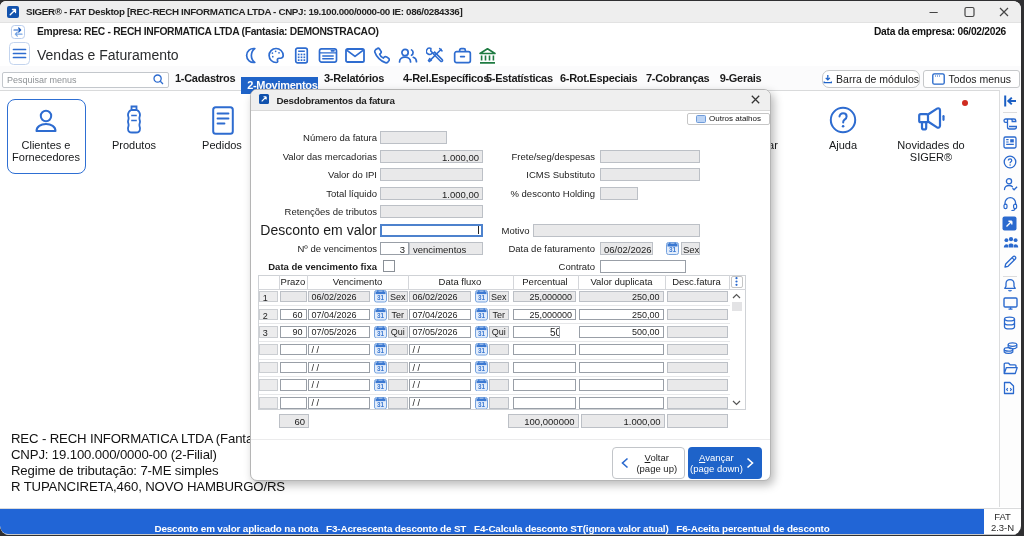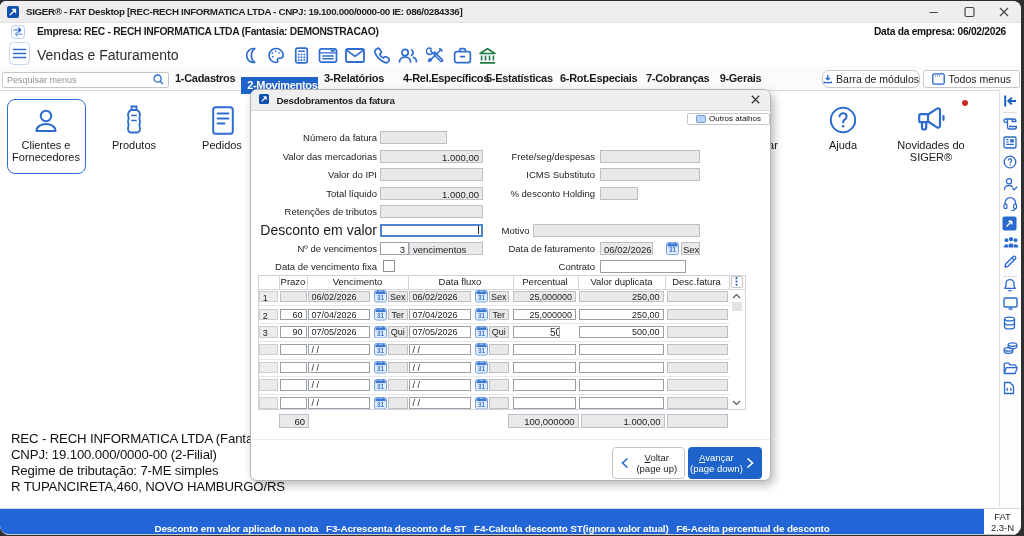--- a/index.html
+++ b/index.html
@@ -337,21 +337,21 @@
         </svg>
         <span style="font-size:8px;color:#111;">Outros atalhos</span>
       </div>
       <div class="abs " style="left:-34.0px;top:41.5px;width:160px;height:13px;font-size:9.5px;color:#1b1b1b;text-align:right;line-height:13px;white-space:nowrap;">Número da fatura</div>
       <div class="abs " style="left:-34.0px;top:60.0px;width:160px;height:13px;font-size:9.5px;color:#1b1b1b;text-align:right;line-height:13px;white-space:nowrap;">Valor das mercadorias</div>
       <div class="abs " style="left:-34.0px;top:78.5px;width:160px;height:13px;font-size:9.5px;color:#1b1b1b;text-align:right;line-height:13px;white-space:nowrap;">Valor do IPI</div>
       <div class="abs " style="left:-34.0px;top:97.0px;width:160px;height:13px;font-size:9.5px;color:#1b1b1b;text-align:right;line-height:13px;white-space:nowrap;">Total líquido</div>
       <div class="abs " style="left:-34.0px;top:115.5px;width:160px;height:13px;font-size:9.5px;color:#1b1b1b;text-align:right;line-height:13px;white-space:nowrap;">Retenções de tributos</div>
       <div class="abs " style="left:-34.0px;top:134.0px;width:160px;height:13px;font-size:14px;color:#1b1b1b;text-align:right;line-height:13px;white-space:nowrap;">Desconto em valor</div>
       <div class="abs " style="left:-34.0px;top:152.5px;width:160px;height:13px;font-size:9.5px;color:#1b1b1b;text-align:right;line-height:13px;white-space:nowrap;">Nº de vencimentos</div>
-      <div class="abs " style="left:-34.0px;top:170.5px;width:160px;height:13px;font-size:9.5px;color:#1b1b1b;text-align:right;line-height:13px;white-space:nowrap;">Data de vencimento fixa</div>
+      <div class="abs " style="left:-34.0px;top:170.5px;width:160px;height:13px;font-size:9.5px;color:#1b1b1b;text-align:right;line-height:13px;white-space:nowrap;font-weight:bold;">Data de vencimento fixa</div>
       <div class="abs " style="left:184.0px;top:60.0px;width:160px;height:13px;font-size:9.5px;color:#1b1b1b;text-align:right;line-height:13px;white-space:nowrap;">Frete/seg/despesas</div>
       <div class="abs " style="left:184.0px;top:78.5px;width:160px;height:13px;font-size:9.5px;color:#1b1b1b;text-align:right;line-height:13px;white-space:nowrap;">ICMS Substituto</div>
       <div class="abs " style="left:184.0px;top:97.0px;width:160px;height:13px;font-size:9.5px;color:#1b1b1b;text-align:right;line-height:13px;white-space:nowrap;">% desconto Holding</div>
       <div class="abs " style="left:118.5px;top:134.0px;width:160px;height:13px;font-size:9.5px;color:#1b1b1b;text-align:right;line-height:13px;white-space:nowrap;">Motivo</div>
       <div class="abs " style="left:184.0px;top:152.5px;width:160px;height:13px;font-size:9.5px;color:#1b1b1b;text-align:right;line-height:13px;white-space:nowrap;">Data de faturamento</div>
       <div class="abs " style="left:184.0px;top:170.5px;width:160px;height:13px;font-size:9.5px;color:#1b1b1b;text-align:right;line-height:13px;white-space:nowrap;">Contrato</div>
       <div class="abs fld" style="left:129.0px;top:41.5px;width:67px;height:13px;"></div>
       <div class="abs fld rt" style="left:129.0px;top:60.0px;width:103px;height:13px;">1.000,00</div>
       <div class="abs fld" style="left:349.0px;top:60.0px;width:100px;height:13px;"></div>
       <div class="abs fld" style="left:129.0px;top:78.5px;width:103px;height:13px;"></div>

